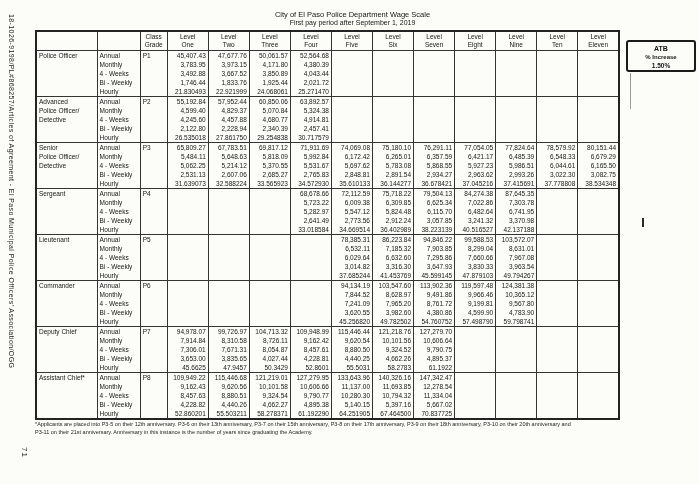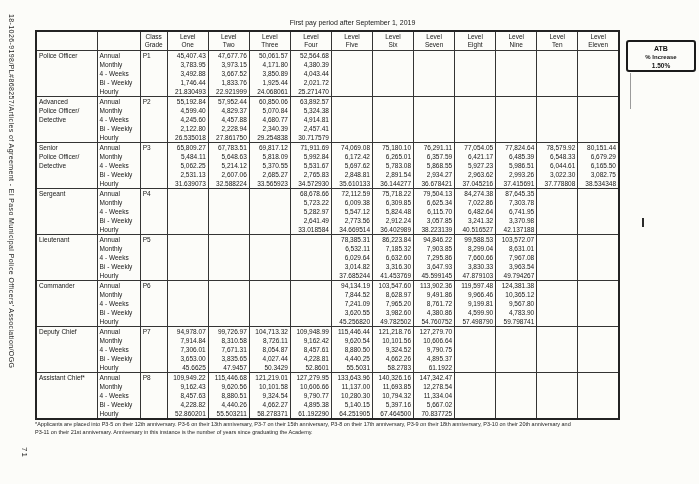--- a/index.html
+++ b/index.html
@@ -47,20 +47,21 @@
   .artifact-tick{position:absolute;left:642px;top:218px;width:2px;height:9px;background:#2a2a2a;}
   .artifact-line{position:absolute;left:630px;top:73px;width:1px;height:36px;background:#9b9b9b;}
 </style>
 </head>
 <body>
 
 <div class="page">
 
   <div class="side-text">18-1026-9198/PL#868257/Articles of Agreement - El Paso Municipal Police Officers' Association/OGG</div>
 
+  <div class="doc-title">City of El Paso Police Department Wage Scale</div>
   <div class="doc-subtitle">First pay period after September 1, 2019</div>
 
   <div class="atb-box">
     <div class="l1">ATB</div>
     <div class="l2">% Increase</div>
     <div class="l3">1.50%</div>
   </div>
 
   <table class="wage-table">
     <colgroup>

